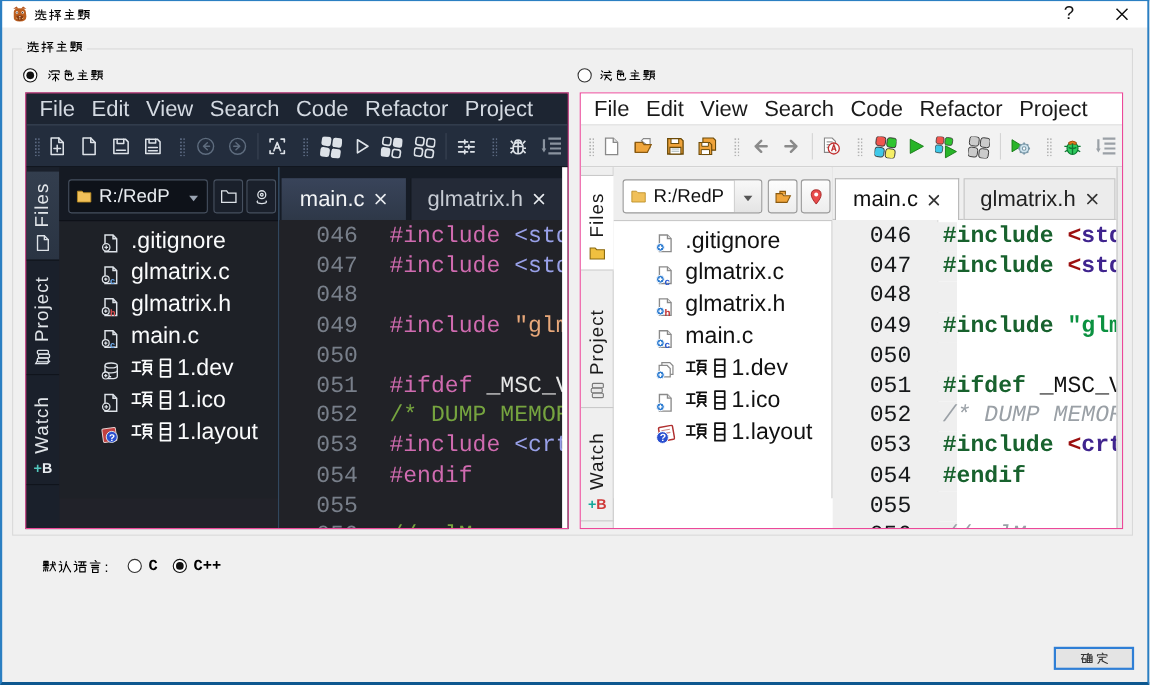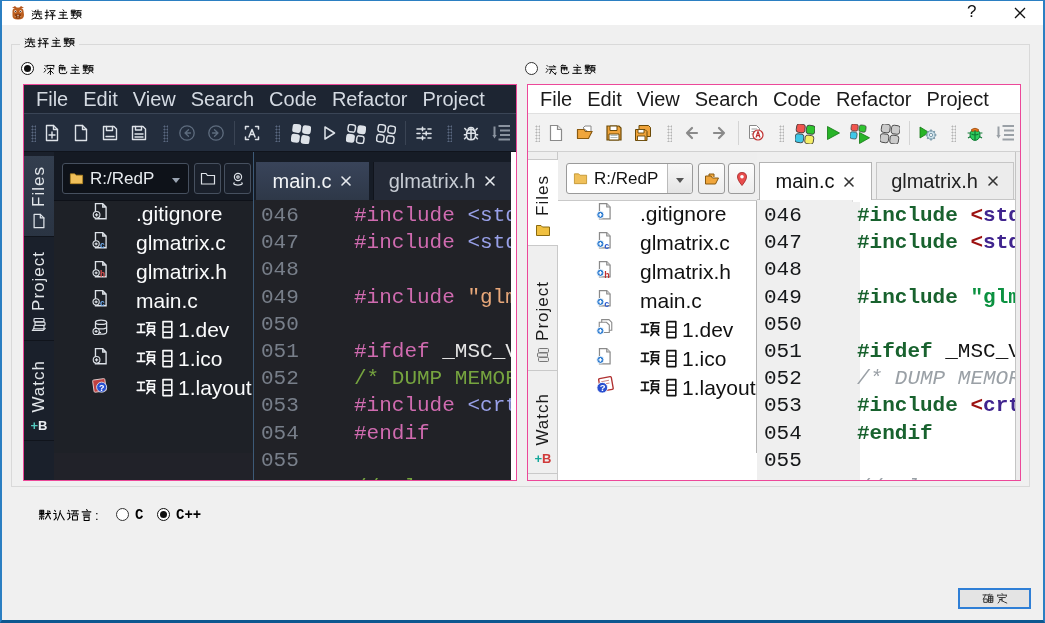--- a/index.html
+++ b/index.html
@@ -51,36 +51,36 @@
 #pvl .phead{background:#eeeeee;border-bottom:1px solid #c9c9c9}
 .combo{position:absolute;left:8px;top:11px;width:127px;height:31px;border-radius:3px;display:flex;align-items:center;box-sizing:border-box;font-size:17px}
 #pvd .combo{background:#0e1219;border:1px solid #46505f;color:#e8ecf0}
 #pvl .combo{background:#fff;border:1px solid #9a9a9a;color:#111}
 .sqbtn{position:absolute;top:11px;width:27px;height:31px;border-radius:3px;box-sizing:border-box;display:flex;align-items:center;justify-content:center}
 #pvd .sqbtn{border:1px solid #46505f;background:#1a202b}
 #pvl .sqbtn{border:1px solid #9a9a9a;background:linear-gradient(180deg,#fdfdfd,#ededed)}
 .tree{position:absolute;left:0;top:48px;width:199px;height:280px;font-size:21px}
 #pvd .tree{color:#fafbfc}
 #pvl .tree{color:#111}
-.trow{position:absolute;left:37px;height:29px;display:flex;align-items:flex-start;gap:26px;white-space:nowrap}
+.trow{position:absolute;left:37px;height:29px;display:flex;align-items:flex-end;gap:9px;white-space:nowrap}
 
 .ed{position:absolute;left:229px;top:67px;width:258px;height:328px}
 #pvd .ed{background:#161c26;border-left:1px solid #3d5a77}
 #pvl .ed{background:#efefef;border-left:0}
 .etabs{position:absolute;left:0;top:0;width:258px;height:48px}
 .etab{position:absolute;top:10px;height:38px;display:flex;align-items:center;justify-content:center;font-size:20px;gap:9px;box-sizing:border-box}
 #pvd .etab.act{background:linear-gradient(180deg,#39445a,#2e3848);color:#f2f4f6}
 #pvd .etab.inact{background:#242a37;color:#c7ccd4;border-left:1px solid #10141c}
 #pvl .etab.act{background:#fff;color:#111;border:1px solid #b3b3b3;border-bottom:0;z-index:2}
 #pvl .etabs{border-bottom:1px solid #c6c6c6;box-sizing:border-box}
 #pvl .etab.inact{background:#ececec;color:#222;border:1px solid #c6c6c6}
 .code{position:absolute;left:0;top:48px;width:258px;height:280px;font-family:"Liberation Mono",monospace;font-size:21px;line-height:27.2px;white-space:pre;overflow:hidden}
 #pvd .code{background:#212227;color:#d0d0d0}
 #pvl .code{background:#fff;color:#111}
-.ln{position:absolute;left:7px;width:96px;text-align:left;padding-right:25px;box-sizing:border-box}
+.ln{position:absolute;left:17px;width:96px;text-align:center;padding-right:25px;box-sizing:border-box}
 #pvd .ln{color:#787f8a}
 #pvl .ln{color:#16181a;background:#efefef}
 .cl{position:absolute;left:100px;white-space:pre}
 .gutbg{position:absolute;left:0;top:0;width:96px;height:280px}
 #pvd .gutbg{background:#212227}
 #pvl .gutbg{background:#efefef;border-right:1px solid #dcdcdc;box-sizing:border-box}
 .sb{position:absolute;left:487px;top:67px;width:5px;height:328px}
 #pvd .sb{background:#ffffff}
 #pvl .sb{background:#ececec;border-left:1px solid #c4c4c4;box-sizing:border-box}
 

